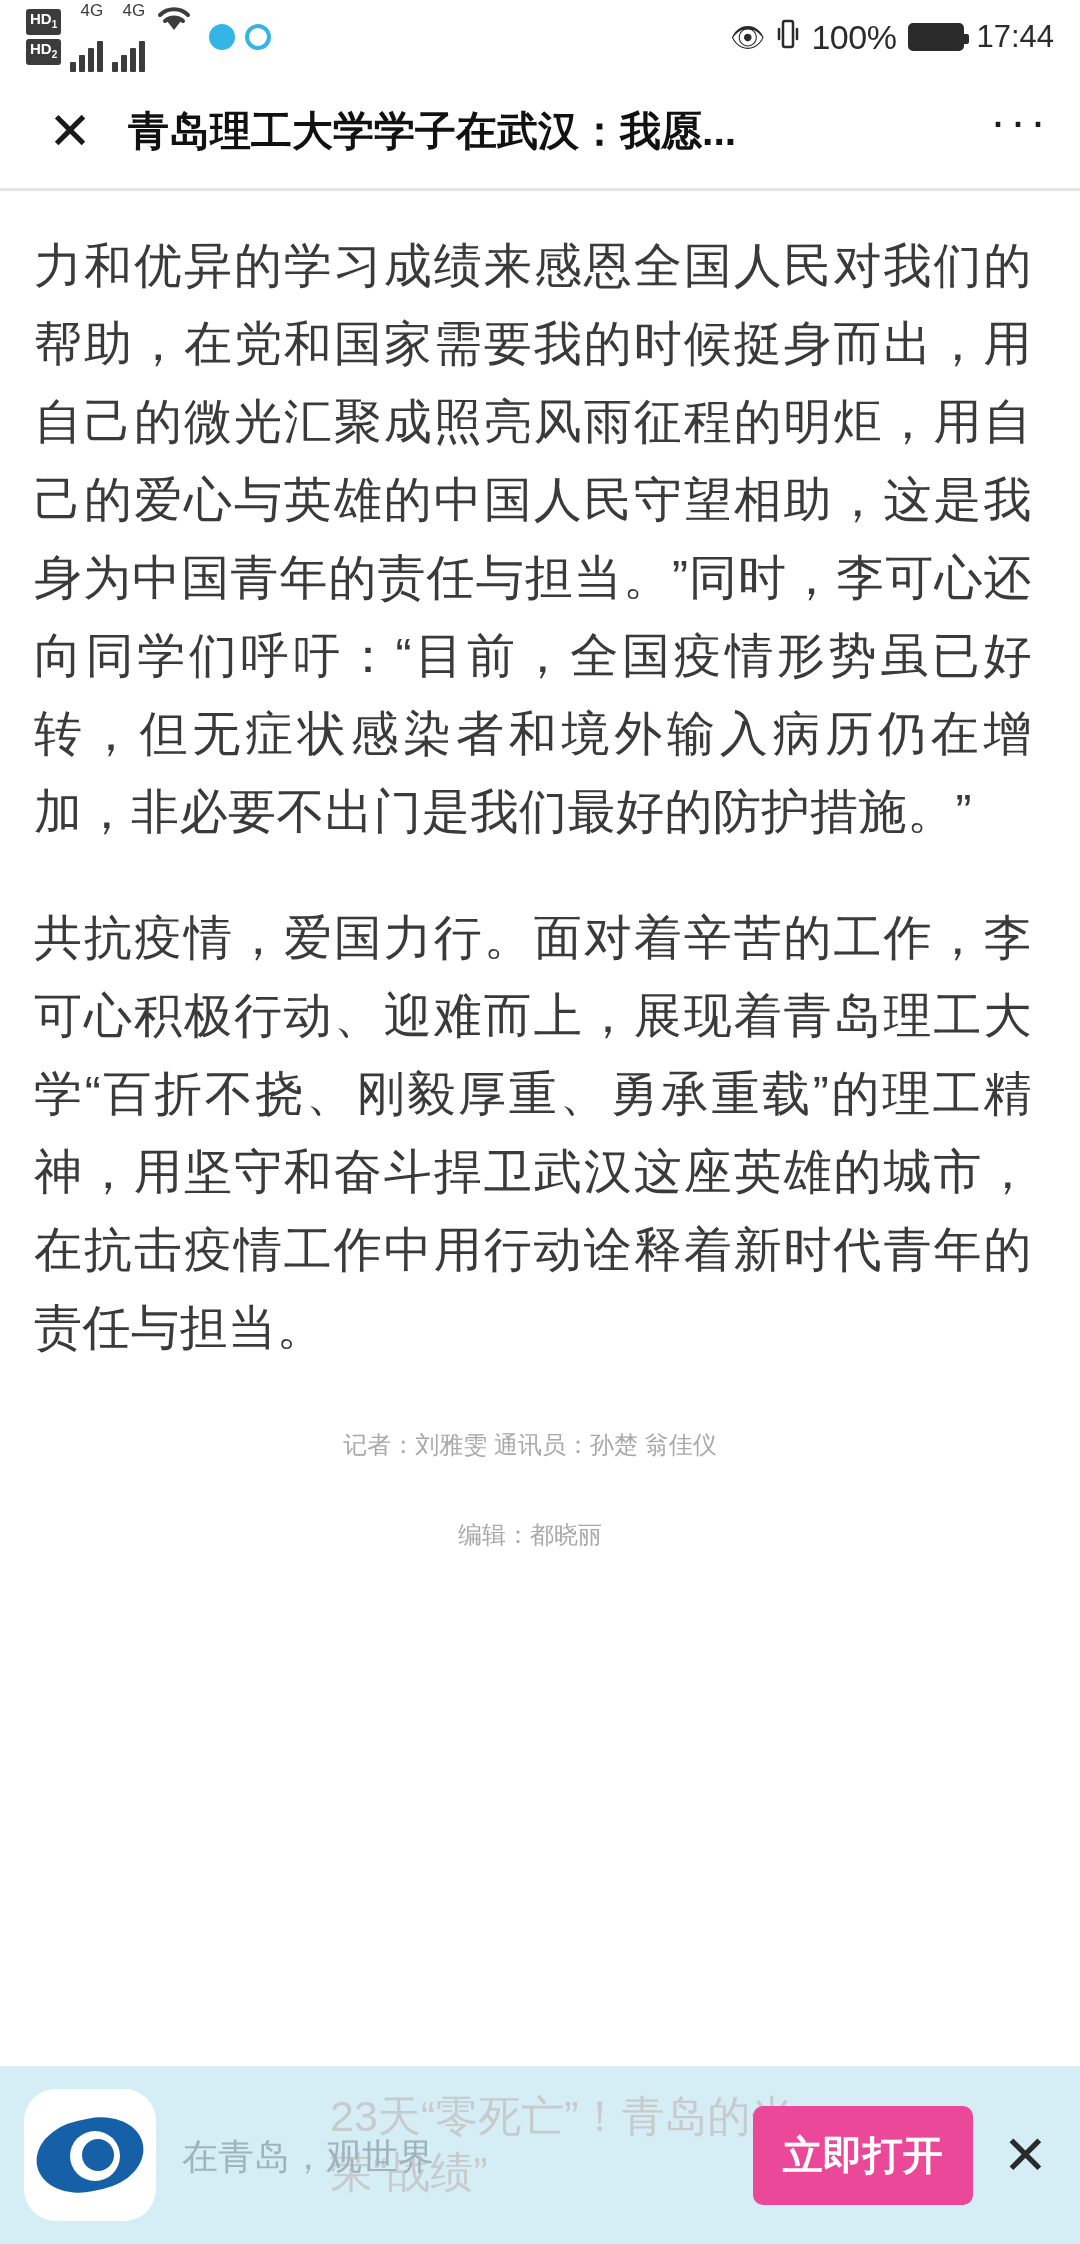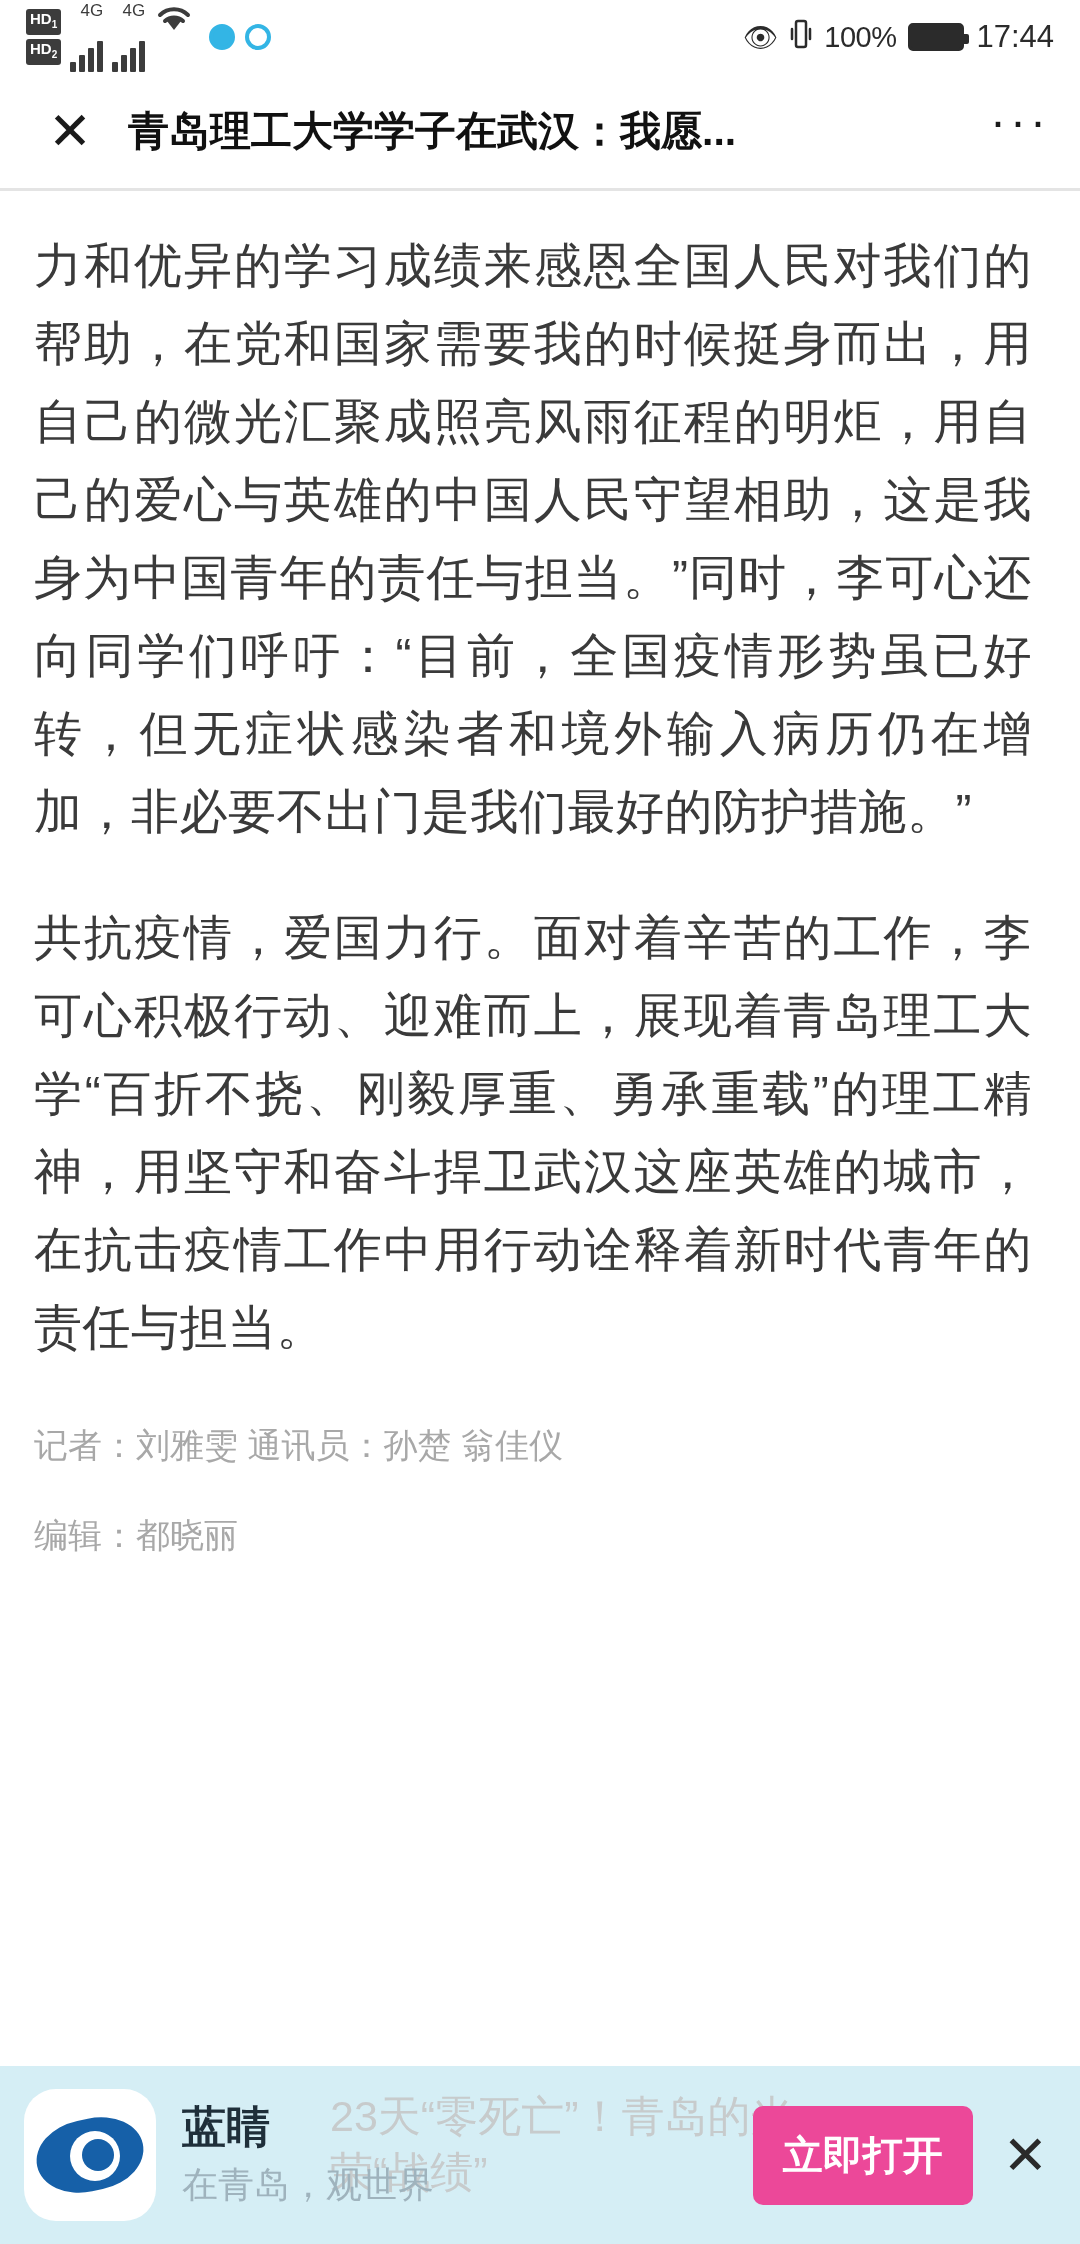--- a/index.html
+++ b/index.html
@@ -86,21 +86,21 @@
   .status-right {
     margin-left: auto;
     display: flex;
     align-items: center;
     gap: 12px;
     font-size: 30px;
     color: #2b2b2b;
   }
   .eye-icon { font-size: 28px; }
   .vib-icon { font-size: 26px; }
-  .batt-pct { font-size: 29px; letter-spacing: -0.5px; }
+  .batt-pct { font-size: 34px; letter-spacing: -0.5px; }
   .batt-shape {
     width: 56px; height: 28px;
     border: 3px solid #2b2b2b;
     border-radius: 5px;
     position: relative;
     box-sizing: border-box;
     background: linear-gradient(to right, #2b2b2b 100%, transparent 0);
   }
   .batt-shape:after {
     content: "";
@@ -173,24 +173,24 @@
   .para {
     font-size: 48px;
     line-height: 78px;
     color: #3a3a3a;
     text-align: justify;
     text-justify: inter-ideograph;
     margin: 0 0 48px 0;
     letter-spacing: 0.5px;
   }
   .signature {
-    font-size: 34px;
+    font-size: 24px;
     line-height: 60px;
     color: #a8a8a8;
-    text-align: left;
+    text-align: center;
     margin: 0;
     padding-right: 6px;
   }
   .signature.second { margin-top: 30px; }
 
   
   .banner {
     position: absolute;
     left: 0;
     bottom: 0;
@@ -359,20 +359,19 @@
   </div>
 
   <div class="banner">
     <div class="banner-ghost">23天“零死亡”！青岛的光荣“战绩”</div>
     <div class="banner-logo">
       <span class="eye"></span>
         <span class="pupil"></span>
         <span class="pupil2"></span>
     </div>
     <div class="banner-text">
-      <div class="banner-title">蓝睛</div>
       <div class="banner-sub">在青岛，观世界</div>
     </div>
     <button class="banner-cta">立即打开</button>
     <span class="banner-close">✕</span>
   </div>
 
 </div>
 
 </body></html>

